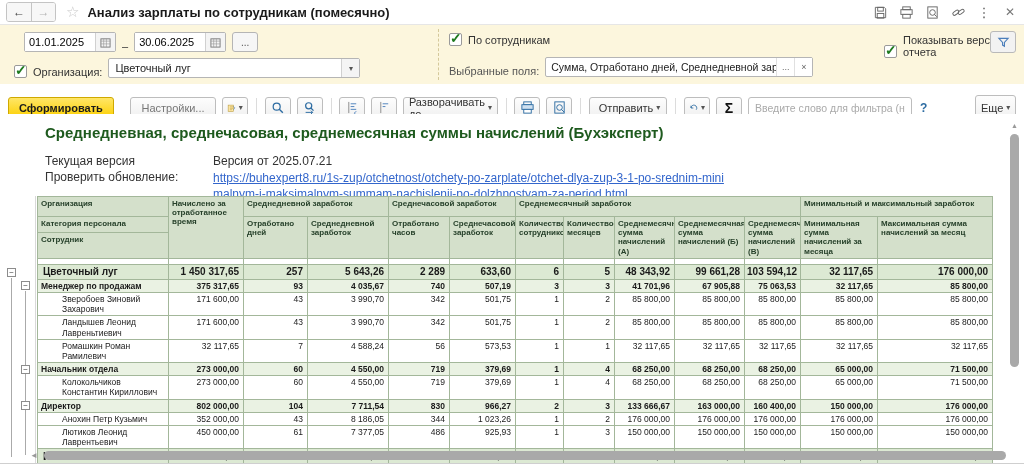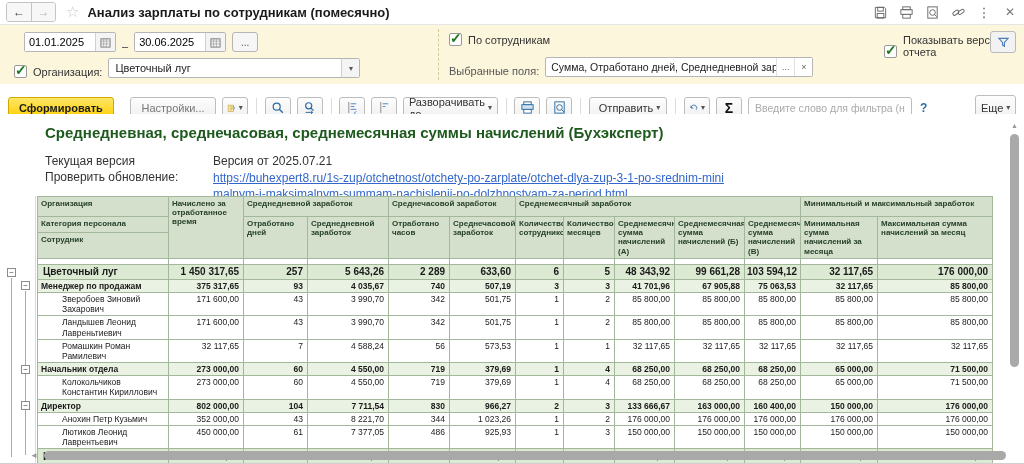--- a/index.html
+++ b/index.html
@@ -501,21 +501,21 @@
               <td class="cell-num">133 666,67</td>
               <td class="cell-num">163 000,00</td>
               <td class="cell-num">160 400,00</td>
               <td class="cell-num">150 000,00</td>
               <td class="cell-num">176 000,00</td>
             </tr>
             <tr class="row-employee">
               <td class="cell-name">Анохин Петр Кузьмич</td>
               <td class="cell-num">352 000,00</td>
               <td class="cell-num">43</td>
-              <td class="cell-num">8 221,70</td>
+              <td class="cell-num">8 186,05</td>
               <td class="cell-num">344</td>
               <td class="cell-num">1 023,26</td>
               <td class="cell-num">1</td>
               <td class="cell-num">2</td>
               <td class="cell-num">176 000,00</td>
               <td class="cell-num">176 000,00</td>
               <td class="cell-num">176 000,00</td>
               <td class="cell-num">176 000,00</td>
               <td class="cell-num">176 000,00</td>
             </tr>

